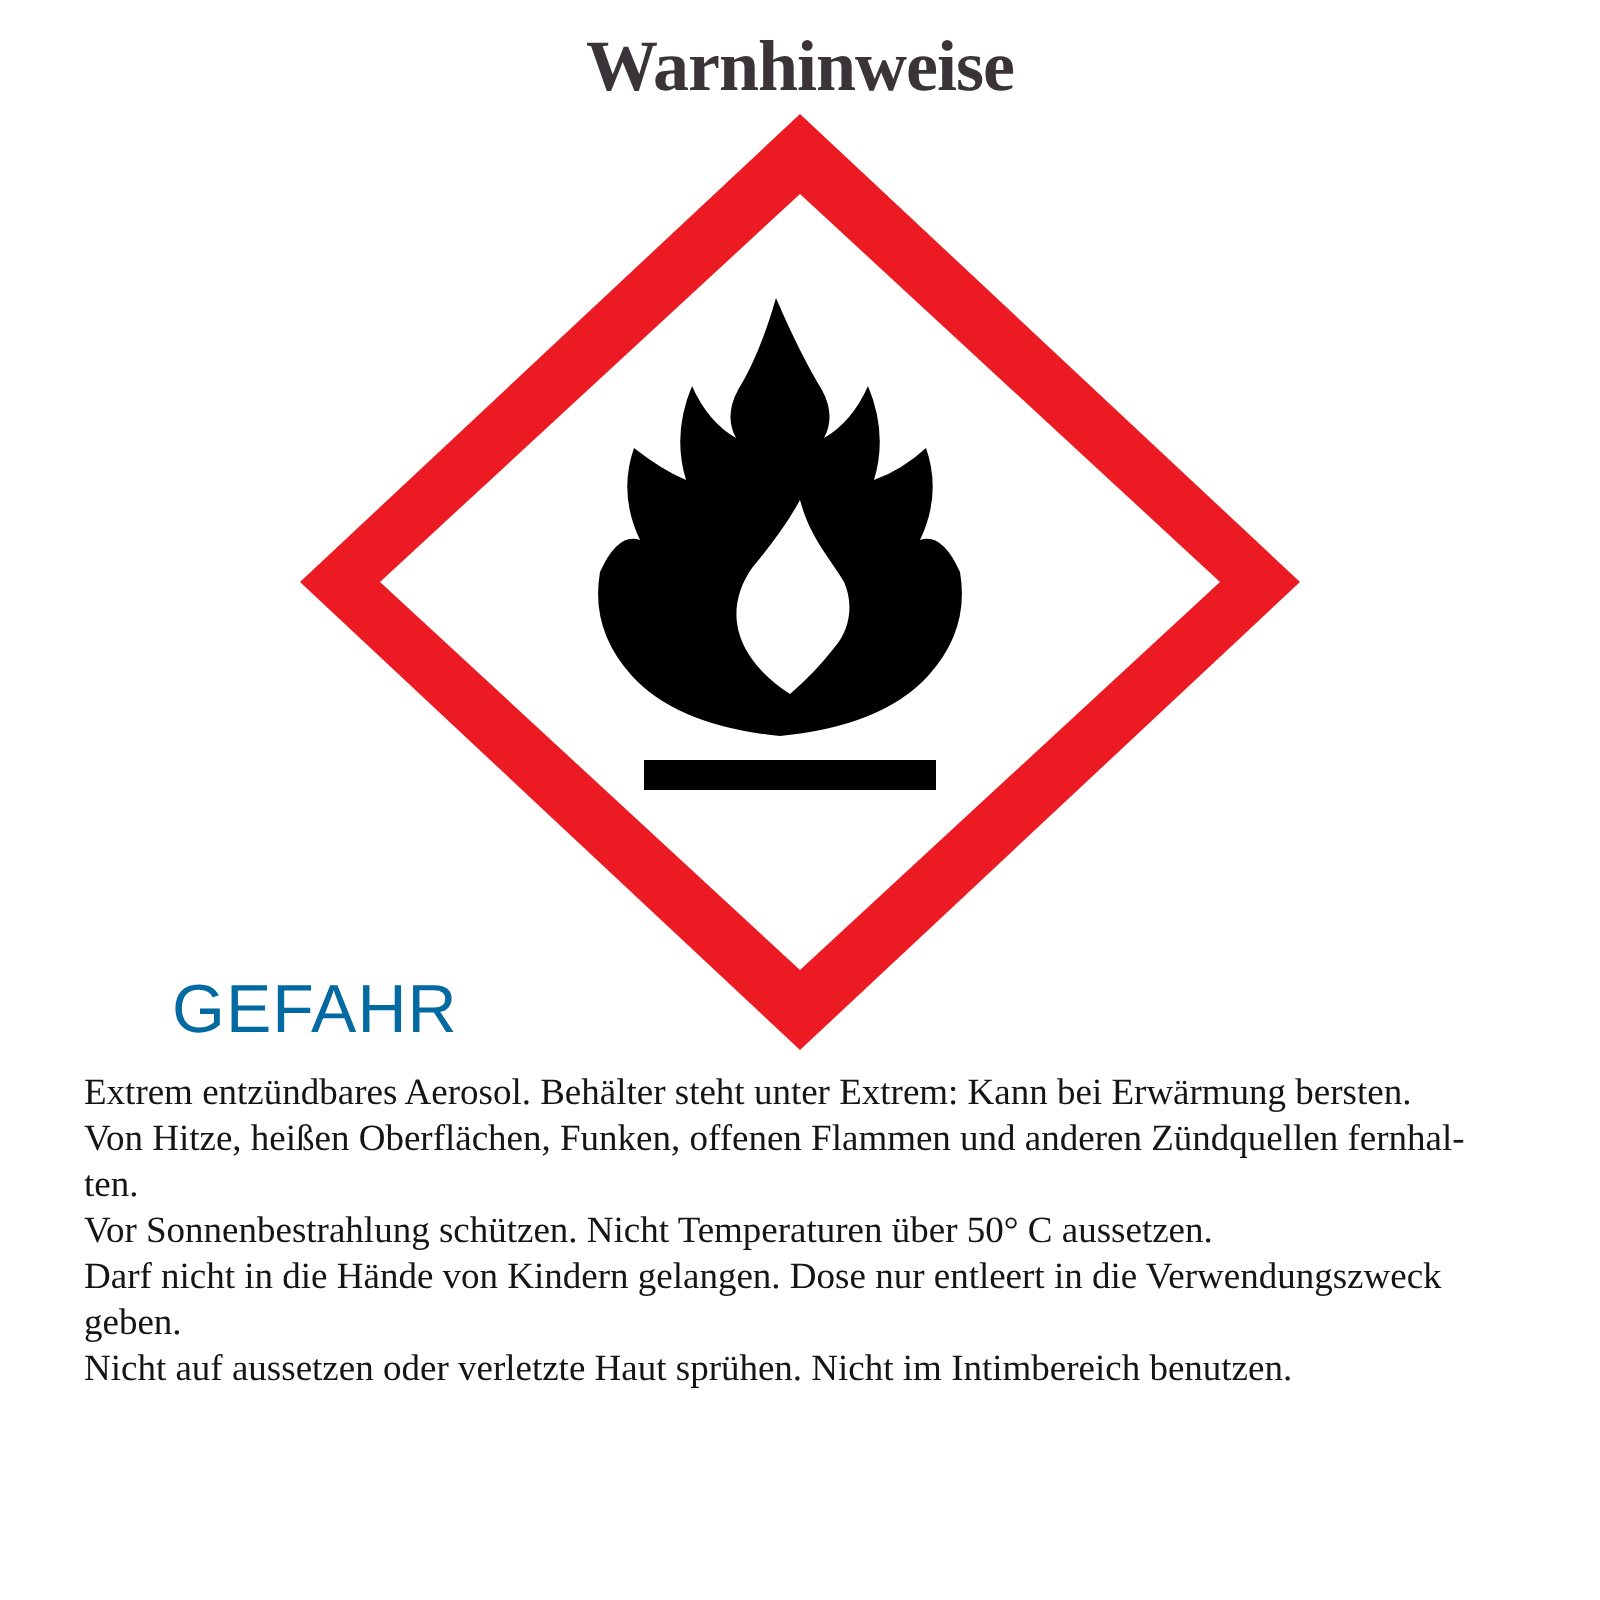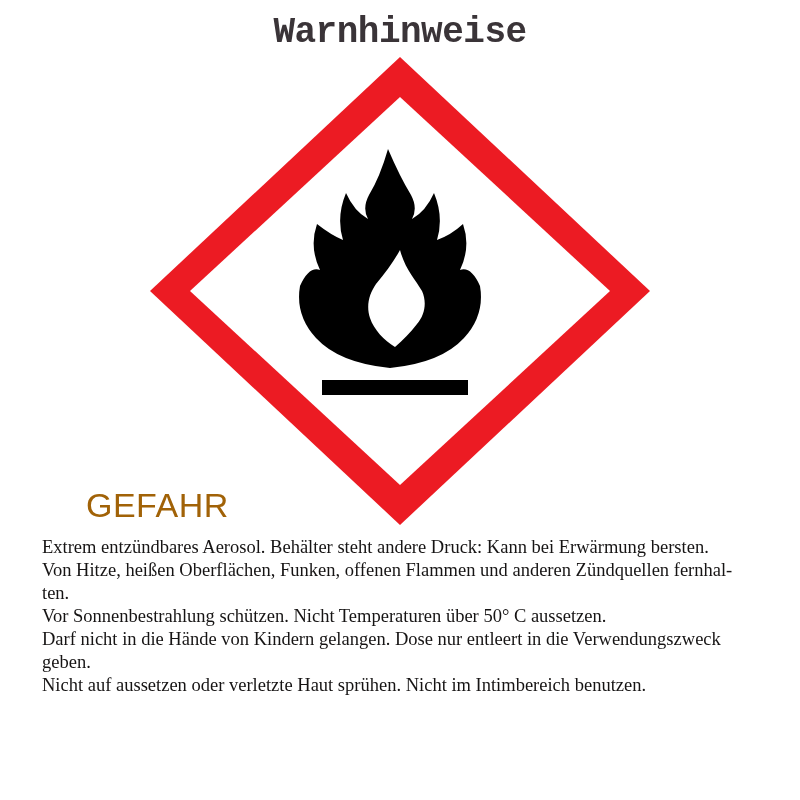--- a/index.html
+++ b/index.html
@@ -14,40 +14,40 @@
     background: #ffffff;
     overflow: hidden;
     font-family: "Liberation Sans", sans-serif;
   }
   .title {
     position: absolute;
     top: 12px;
     left: 0;
     width: 800px;
     text-align: center;
-    font-family: Liberation Mono, monospace;
+    font-family: Liberation Serif, serif;
     font-size: 36px;
     font-weight: bold;
     letter-spacing: -0.5px;
     color: #3a3438;
   }
   .pictogram-svg {
     position: absolute;
     top: 0;
     left: 0;
   }
   .signal-word {
     position: absolute;
     top: 486px;
     left: 86px;
     font-family: "Liberation Sans", sans-serif;
     font-size: 34px;
     font-weight: 400;
     letter-spacing: 0.5px;
-    color: #a16207;
+    color: #0369a1;
   }
   .warnings {
     position: absolute;
     top: 536px;
     left: 42px;
     width: 748px;
     font-family: "Liberation Serif", serif;
     font-size: 18.5px;
     line-height: 23px;
     color: #161414;
@@ -101,21 +101,21 @@
         C93,125 101,114 107,103
         Z"></path>
     </g>
 
     <rect x="322" y="380" width="146" height="15" fill="#000000"></rect>
   </svg>
 
   <div class="signal-word">GEFAHR</div>
 
   <div class="warnings">
-    <div class="warning-line">Extrem entzündbares Aerosol. Behälter steht andere Druck: Kann bei Erwärmung bersten.</div>
+    <div class="warning-line">Extrem entzündbares Aerosol. Behälter steht unter Extrem: Kann bei Erwärmung bersten.</div>
     <div class="warning-line">Von Hitze, heißen Oberflächen, Funken, offenen Flammen und anderen Zündquellen fernhal-</div>
     <div class="warning-line">ten.</div>
     <div class="warning-line">Vor Sonnenbestrahlung schützen. Nicht Temperaturen über 50° C aussetzen.</div>
     <div class="warning-line">Darf nicht in die Hände von Kindern gelangen. Dose nur entleert in die Verwendungszweck</div>
     <div class="warning-line">geben.</div>
     <div class="warning-line">Nicht auf aussetzen oder verletzte Haut sprühen. Nicht im Intimbereich benutzen.</div>
   </div>
 
 </div>
 

